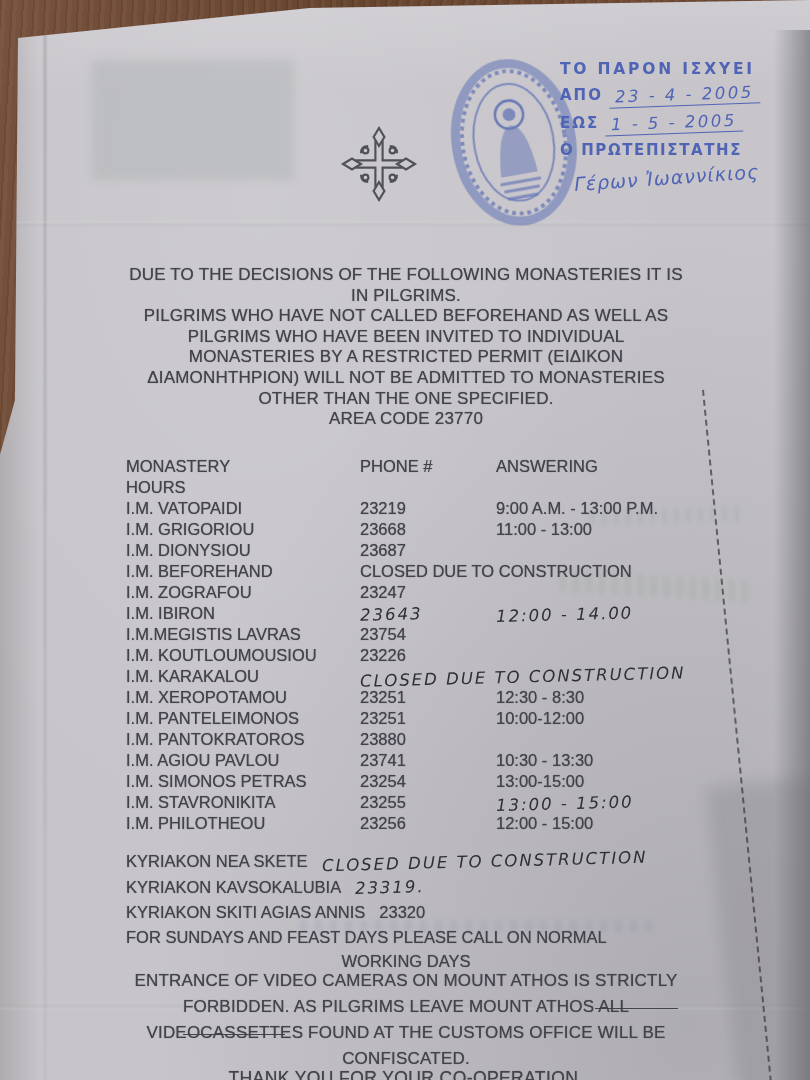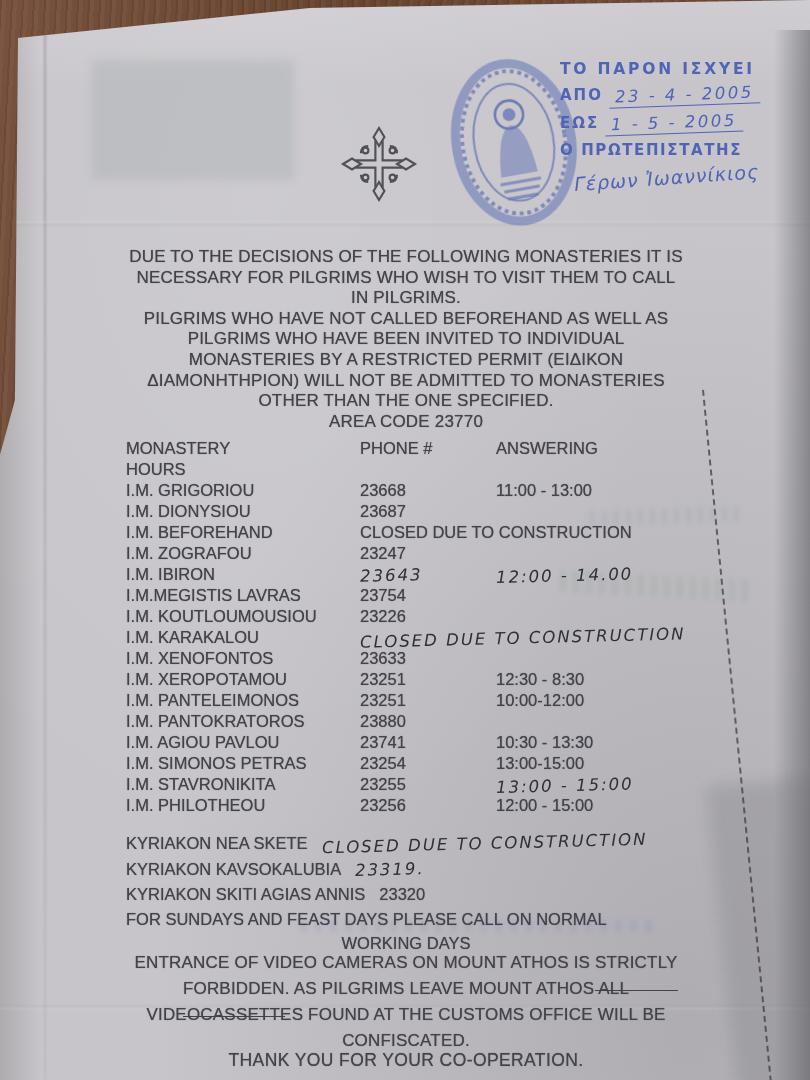--- a/index.html
+++ b/index.html
@@ -39,21 +39,21 @@
   .faded-rect{position:absolute;left:92px;top:60px;width:202px;height:120px;
     background:rgba(122,136,138,.17);filter:blur(4px);}
   .showthrough{position:absolute;filter:blur(2.5px);opacity:.28;pointer-events:none;}
   .st1{left:560px;top:575px;width:190px;height:22px;
     background:repeating-linear-gradient(88deg,rgba(110,140,120,.55) 0 6px,transparent 6px 13px);transform:rotate(3deg);}
   .st2{left:590px;top:508px;width:150px;height:16px;
     background:repeating-linear-gradient(92deg,rgba(100,130,150,.5) 0 5px,transparent 5px 12px);transform:rotate(-2deg);}
   .st3{left:300px;top:920px;width:360px;height:12px;
     background:repeating-linear-gradient(90deg,rgba(90,110,170,.45) 0 7px,transparent 7px 15px);}
   
-  .printed{color:#43434b;text-shadow:0 0 .9px rgba(62,62,72,.75);}
+  .printed{color:#43434b;text-shadow:0 0 .9px rgba(62,62,72,.75);margin-top:18px;}
   .heading{position:absolute;left:92px;top:247px;width:628px;text-align:center;
     font-size:17px;line-height:20.6px;letter-spacing:.2px;}
   .mtable{position:absolute;left:126px;top:438px;width:600px;font-size:16.5px;line-height:21px;}
   .t-row{display:flex;white-space:nowrap;}
   .c-name{width:234px;flex:none;}
   .c-phone{width:136px;flex:none;}
   .c-hours{flex:auto;}
   .c-note{flex:auto;}
   .hw{font-family:"DejaVu Sans",sans-serif;font-style:italic;letter-spacing:2px;
     color:#2e2f37;transform:rotate(-1.5deg);display:inline-block;text-shadow:none;}
@@ -134,41 +134,45 @@
       <div class="v-row">
         <span>ΕΩΣ</span>
         <span class="v-val">1 - 5 - 2005</span>
       </div>
       <div class="v-title">Ο ΠΡΩΤΕΠΙΣΤΑΤΗΣ</div>
       <div class="v-sig">Γέρων Ἰωαννίκιος</div>
     </div>
 
     <div class="heading printed">
       <div>DUE TO THE DECISIONS OF THE FOLLOWING MONASTERIES IT IS</div>
-      <div>NECESSARY FOR PILGRIMS WHO WISH TO VISIT THEM TO CALL</div>
       <div>IN PILGRIMS.</div>
       <div>PILGRIMS WHO HAVE NOT CALLED BEFOREHAND AS WELL AS</div>
       <div>PILGRIMS WHO HAVE BEEN INVITED TO INDIVIDUAL</div>
       <div>MONASTERIES BY A RESTRICTED PERMIT (ΕΙΔΙΚΟΝ</div>
       <div>ΔΙΑΜΟΝΗΤΗΡΙΟΝ) WILL NOT BE ADMITTED TO MONASTERIES</div>
       <div>OTHER THAN THE ONE SPECIFIED.</div>
       <div>AREA CODE 23770</div>
     </div>
 
     <div class="mtable printed">
       <div class="t-row">
         <span class="c-name">MONASTERY</span>
         <span class="c-phone">PHONE #</span>
         <span class="c-hours">ANSWERING</span>
       </div>
       <div class="t-row">
         <span class="c-name">HOURS</span>
       </div>
       <div>
           <div class="t-row">
+            <span class="c-name">I.M. VATOPAIDI</span>
+            <span class="c-phone">23219</span>
+            <span class="c-hours">9:00 A.M. - 13:00 P.M.</span>
+          </div>
+          <div class="t-row">
             <span class="c-name">I.M. GRIGORIOU</span>
             <span class="c-phone">23668</span>
             <span class="c-hours">11:00 - 13:00</span>
           </div>
           <div class="t-row">
             <span class="c-name">I.M. DIONYSIOU</span>
             <span class="c-phone">23687</span>
             <span class="c-hours"></span>
           </div>
           <div class="t-row">
@@ -191,25 +195,20 @@
             <span class="c-hours"></span>
           </div>
           <div class="t-row">
             <span class="c-name">I.M. KOUTLOUMOUSIOU</span>
             <span class="c-phone">23226</span>
             <span class="c-hours"></span>
           </div>
           <div class="t-row">
             <span class="c-name">I.M. KARAKALOU</span>
             <span class="c-note hw">CLOSED DUE TO CONSTRUCTION</span>
-          </div>
-          <div class="t-row">
-            <span class="c-name">I.M. XENOFONTOS</span>
-            <span class="c-phone">23633</span>
-            <span class="c-hours"></span>
           </div>
           <div class="t-row">
             <span class="c-name">I.M. XEROPOTAMOU</span>
             <span class="c-phone">23251</span>
             <span class="c-hours">12:30 - 8:30</span>
           </div>
           <div class="t-row">
             <span class="c-name">I.M. PANTELEIMONOS</span>
             <span class="c-phone">23251</span>
             <span class="c-hours">10:00-12:00</span>

